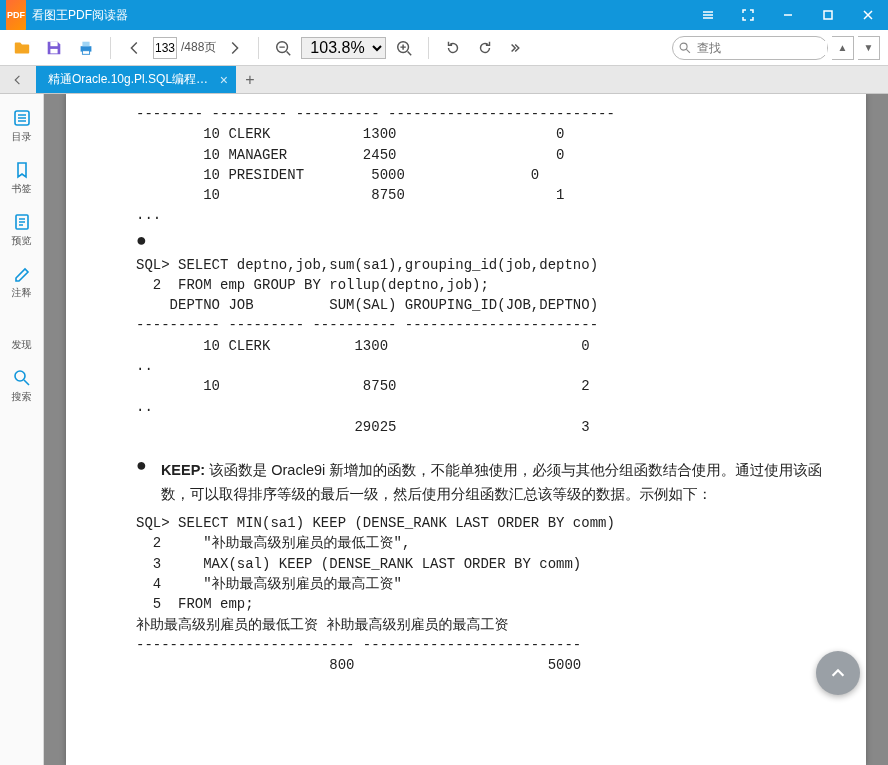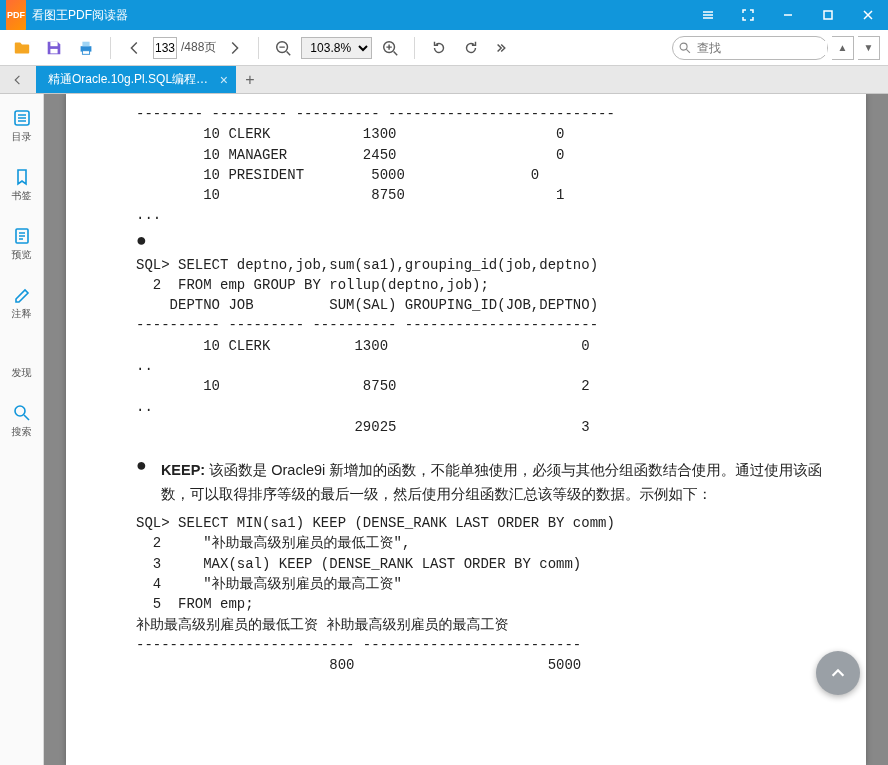--- a/index.html
+++ b/index.html
@@ -9,37 +9,37 @@
 .titlebar .app-icon { width: 20px; height: 32px; margin: 0 6px; background: linear-gradient(135deg,#ff6b35,#ff9500); display: flex; align-items: center; justify-content: center; font-size: 9px; font-weight: bold; color: #fff; border-radius: 2px; }
 .titlebar .title { flex: 1; }
 .titlebar .win-btn { width: 40px; height: 30px; display: flex; align-items: center; justify-content: center; cursor: pointer; }
 .titlebar svg { width: 12px; height: 12px; stroke: #fff; fill: none; stroke-width: 1.5; }
 
 .toolbar { height: 36px; background: #fff; border-bottom: 1px solid #d0d0d0; display: flex; align-items: center; padding: 0 8px; gap: 4px; }
 .toolbar .tb-btn { width: 28px; height: 28px; display: flex; align-items: center; justify-content: center; cursor: pointer; border-radius: 3px; }
 .toolbar .sep { width: 1px; height: 22px; background: #d8d8d8; margin: 0 6px; }
 .toolbar .page-input { width: 24px; height: 22px; border: 1px solid #b8b8b8; text-align: center; font-size: 12px; }
 .toolbar .page-total { font-size: 12px; color: #555; }
-.toolbar .zoom-sel { height: 22px; border: 1px solid #b8b8b8; font-size: 12px; padding: 0 4px; min-width: 70px; }
+.toolbar .zoom-sel { height: 22px; border: 1px solid #b8b8b8; font-size: 16px; padding: 0 4px; min-width: 70px; }
 .toolbar .flex-gap { flex: 1; }
 .toolbar .search-box { display: flex; align-items: center; border: 1px solid #b8b8b8; height: 24px; border-radius: 12px; }
 .toolbar .search-box .mag { width: 24px; display: flex; align-items: center; justify-content: center; }
 .toolbar .search-box input { border: none; outline: none; width: 130px; font-size: 12px; }
 .toolbar .search-nav { width: 22px; height: 24px; border: 1px solid #b8b8b8; border-left: none; display: flex; align-items: center; justify-content: center; cursor: pointer; font-size: 10px; color: #666; }
 
 .tabstrip { height: 28px; background: #e8e8e8; border-bottom: 1px solid #c8c8c8; display: flex; align-items: stretch; }
 .tabstrip .back-btn { width: 36px; display: flex; align-items: center; justify-content: center; cursor: pointer; }
 .tabstrip .tab { background: #1196db; color: #fff; display: flex; align-items: center; padding: 0 8px 0 12px; font-size: 12px; max-width: 200px; cursor: pointer; }
 .tabstrip .tab .tab-label { overflow: hidden; white-space: nowrap; text-overflow: ellipsis; }
 .tabstrip .tab .tab-close { margin-left: 8px; font-size: 14px; opacity: 0.8; }
 .tabstrip .newtab { width: 28px; display: flex; align-items: center; justify-content: center; color: #666; font-size: 16px; cursor: pointer; }
 
 .main { flex: 1; display: flex; min-height: 0; position: relative; }
 
-.sidebar { width: 44px; background: #fafafa; border-right: 1px solid #d8d8d8; display: flex; flex-direction: column; align-items: center; padding-top: 8px; gap: 11px; }
+.sidebar { width: 44px; background: #fafafa; border-right: 1px solid #d8d8d8; display: flex; flex-direction: column; align-items: center; padding-top: 8px; gap: 4px; }
 .sb-item { width: 40px; display: flex; flex-direction: column; align-items: center; gap: 2px; padding: 6px 0; cursor: pointer; border-radius: 3px; }
 .sb-icon { width: 20px; height: 20px; display: flex; align-items: center; justify-content: center; }
 .sb-label { font-size: 10px; color: #555; }
 .sb-item.discover .sb-icon { display: grid; grid-template-columns: 8px 8px; grid-template-rows: 8px 8px; gap: 2px; }
 .sb-item.discover .sb-icon div { border-radius: 2px; }
 
 .viewer { flex: 1; background: #888; overflow: auto; position: relative; display: flex; justify-content: center; }
 .page { background: #fff; width: 800px; min-height: 100%; padding: 10px 30px 40px 70px; position: relative; box-shadow: 0 0 6px rgba(0,0,0,0.3); font-family: "SimSun", serif; font-size: 14px; color: #222; }
 .page pre { font-family: "Courier New", monospace; font-size: 14px; line-height: 1.45; white-space: pre; }
 .page .para { font-size: 14.5px; line-height: 1.65; margin: 8px 0 6px; }

